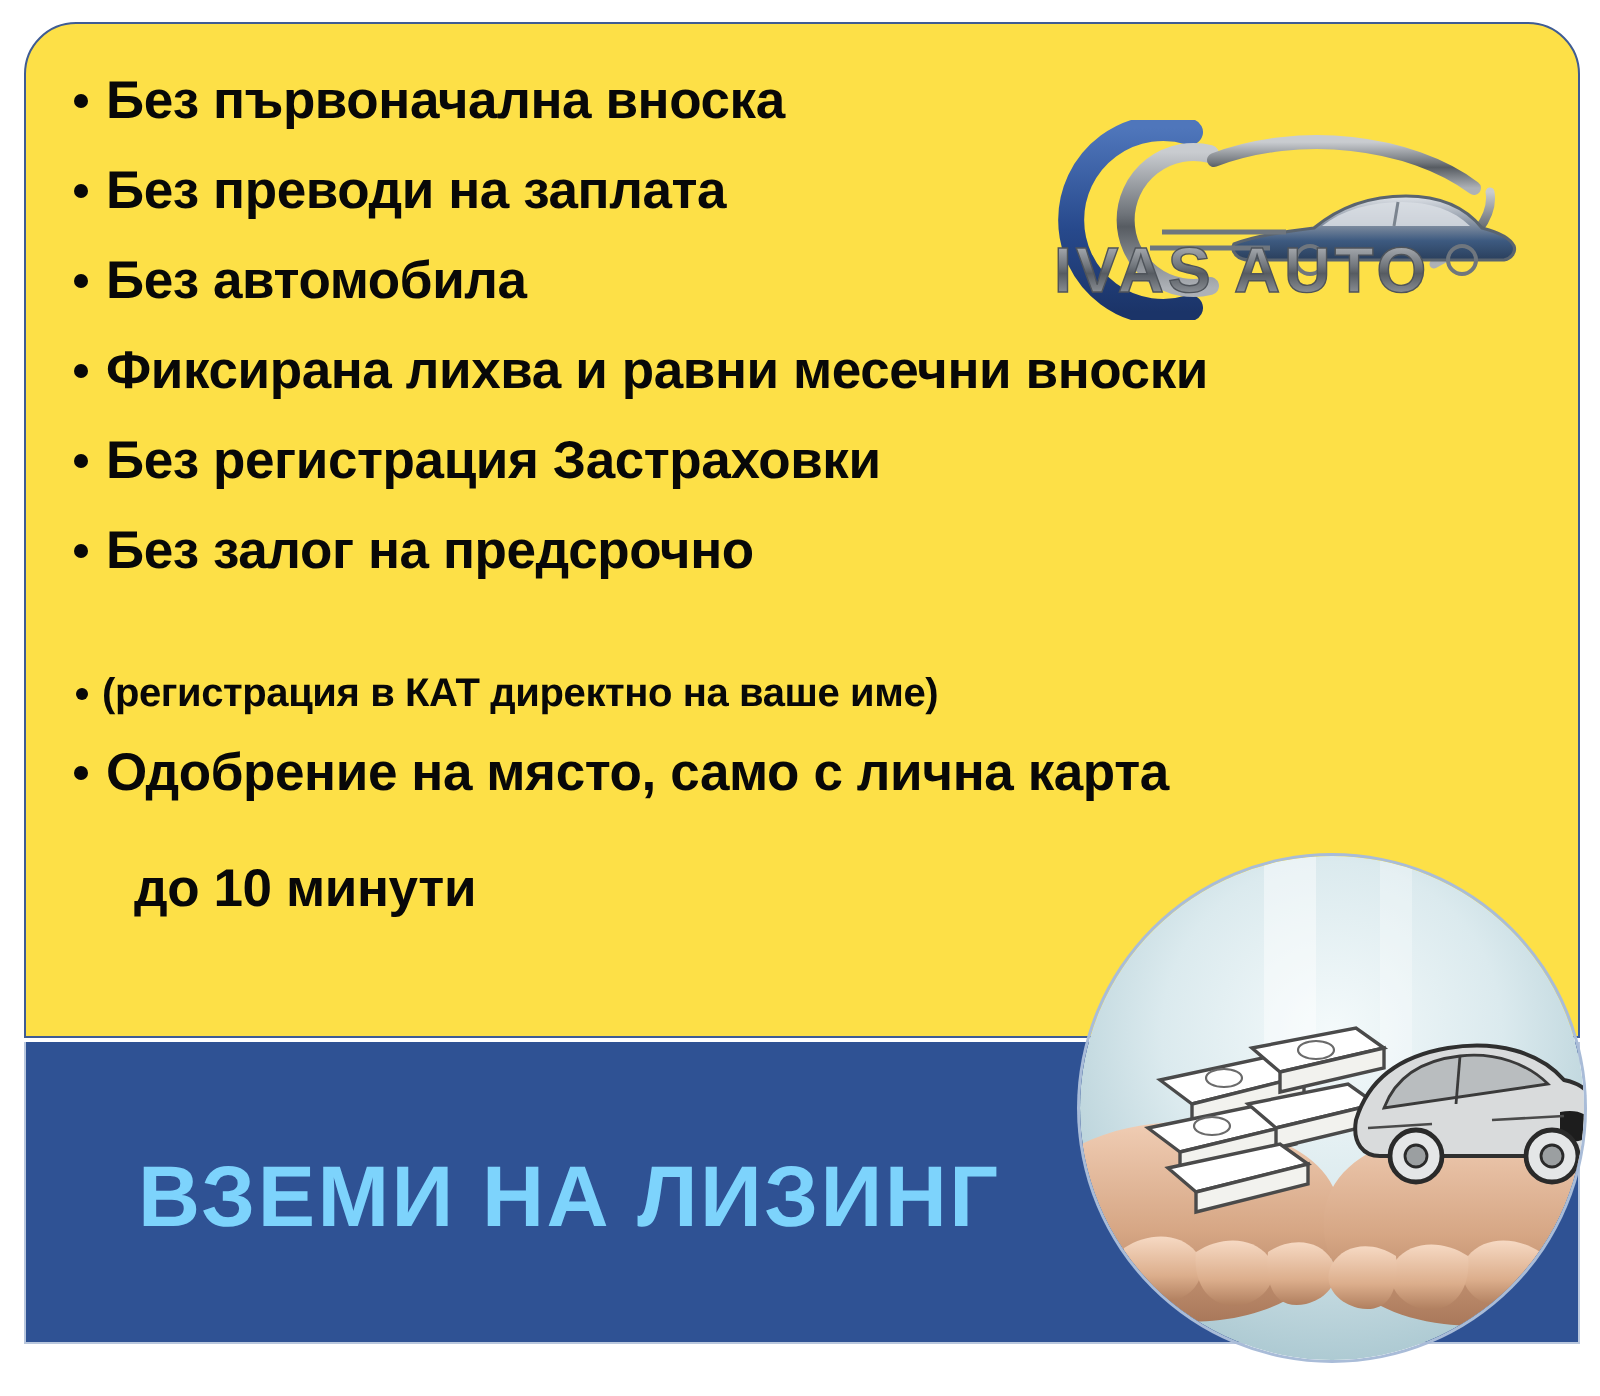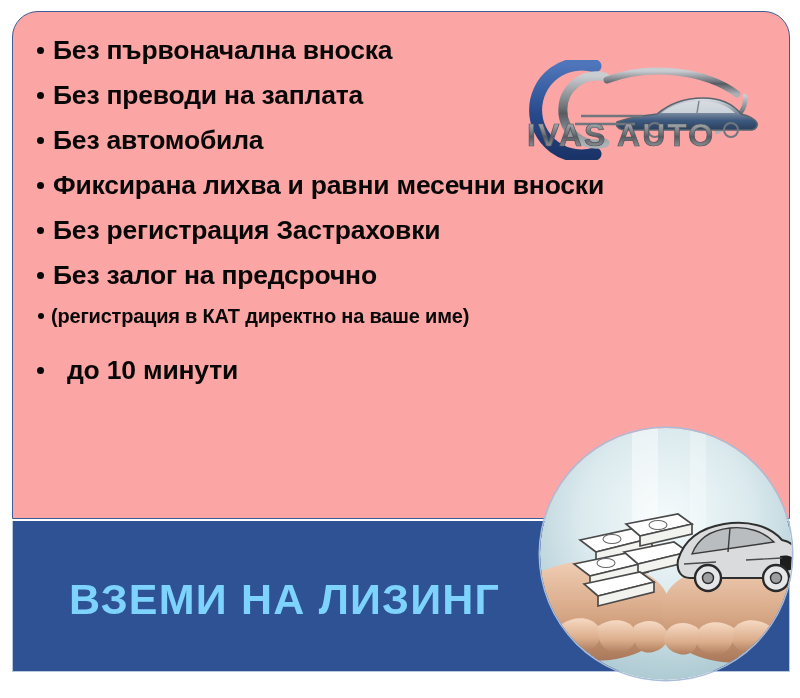--- a/index.html
+++ b/index.html
@@ -25,21 +25,21 @@
   }
 
   
   #offer-card {
     position: absolute;
     left: 12px;
     top: 11px;
     width: 778px;
     height: 508px;
     box-sizing: border-box;
-    background: #fca5a5;
+    background: #fde047;
     border: 1.6px solid #3f5c94;
     border-radius: 26px 26px 0 0;
     overflow: visible;
   }
 
   
   #benefits {
     position: absolute;
     left: 14px;
     top: 16px;
@@ -66,21 +66,21 @@
     background: #080808;
   }
   .benefit-item .benefit-text {
     display: block;
   }
 
   
   .size-lg { font-size: 26.5px; line-height: 45px; }
   .size-lg .bullet-dot { top: 19px; }
 
-  .size-sm { font-size: 20px; line-height: 36px; }
+  .size-sm { font-size: 20px; line-height: 36px; margin-top: 31px; }
   .size-sm .bullet-dot { top: 15px; left: 11px; width: 6px; height: 6px; }
   .size-sm { padding-left: 24px; }
 
   .benefit-item.two-line { line-height: 43px; }
   .benefit-item.two-line .bullet-dot { top: 18px; }
   .cont-line { display: block; padding-left: 14px; margin-top: 15px; }
 
   
   #brand-logo {
     position: absolute;
@@ -171,20 +171,21 @@
         <span class="benefit-text">Без залог на предсрочно</span>
       </li>
 
       <li class="benefit-item size-sm">
         <span class="bullet-dot"></span>
         <span class="benefit-text">(регистрация в КАТ директно на ваше име)</span>
       </li>
 
       <li class="benefit-item size-lg two-line">
         <span class="bullet-dot"></span>
+        <span class="benefit-text">Одобрение на място, само с лична карта</span>
         <span class="cont-line">до 10 минути</span>
       </li>
 
     </ul>
 
     <div id="brand-logo">
       <svg width="256" height="100" viewBox="0 0 256 100" xmlns="http://www.w3.org/2000/svg">
         <defs>
           <linearGradient id="gSilver" x1="0" y1="0" x2="0" y2="1">
             <stop offset="0%" stop-color="#c9ccd0"></stop>

